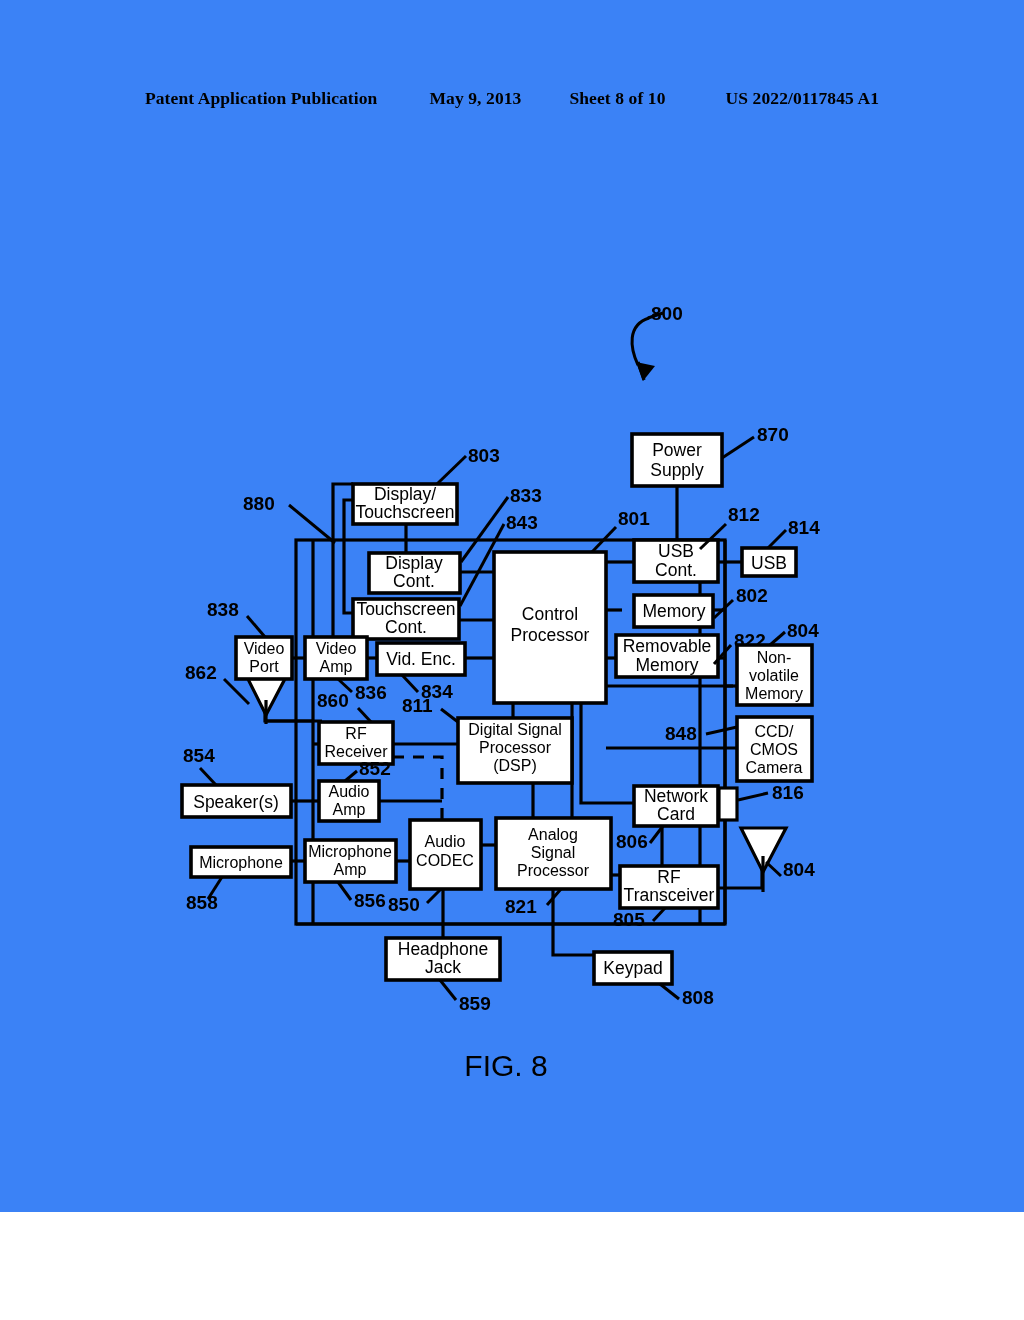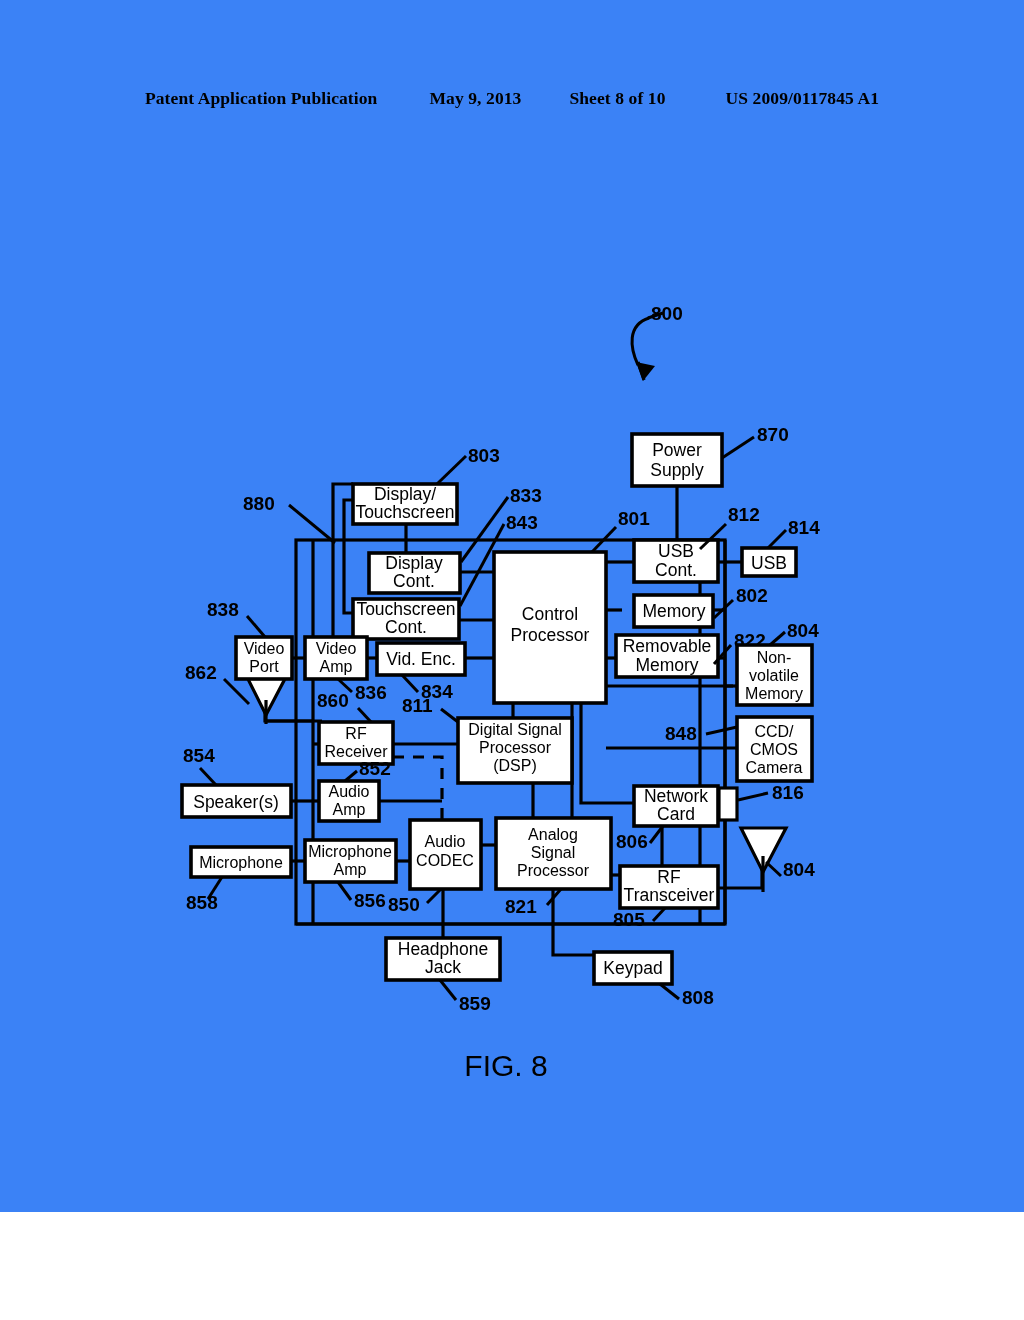--- a/index.html
+++ b/index.html
@@ -25,21 +25,21 @@
 </style>
 </head>
 <body>
 
 <div class="page">
 
   <div class="hdr">
     <span class="h-pub">Patent Application Publication</span>
     <span class="h-date">May 9, 2013</span>
     <span class="h-sheet">Sheet 8 of 10</span>
-    <span class="h-num">US 2009/0117845 A1</span>
+    <span class="h-num">US 2022/0117845 A1</span>
   </div>
 
   <svg width="1024" height="1320" viewBox="0 0 1024 1320">
 
     <g>
       <path class="lead" d="M649,318 C627,325 630,348 638,365"></path>
       <path class="ln" d="M638,362 L644,380"></path>
       <polygon points="636,362 655,366 643,381" fill="#000"></polygon>
       <path class="lead" d="M648,318 L663,313"></path>
     </g>

